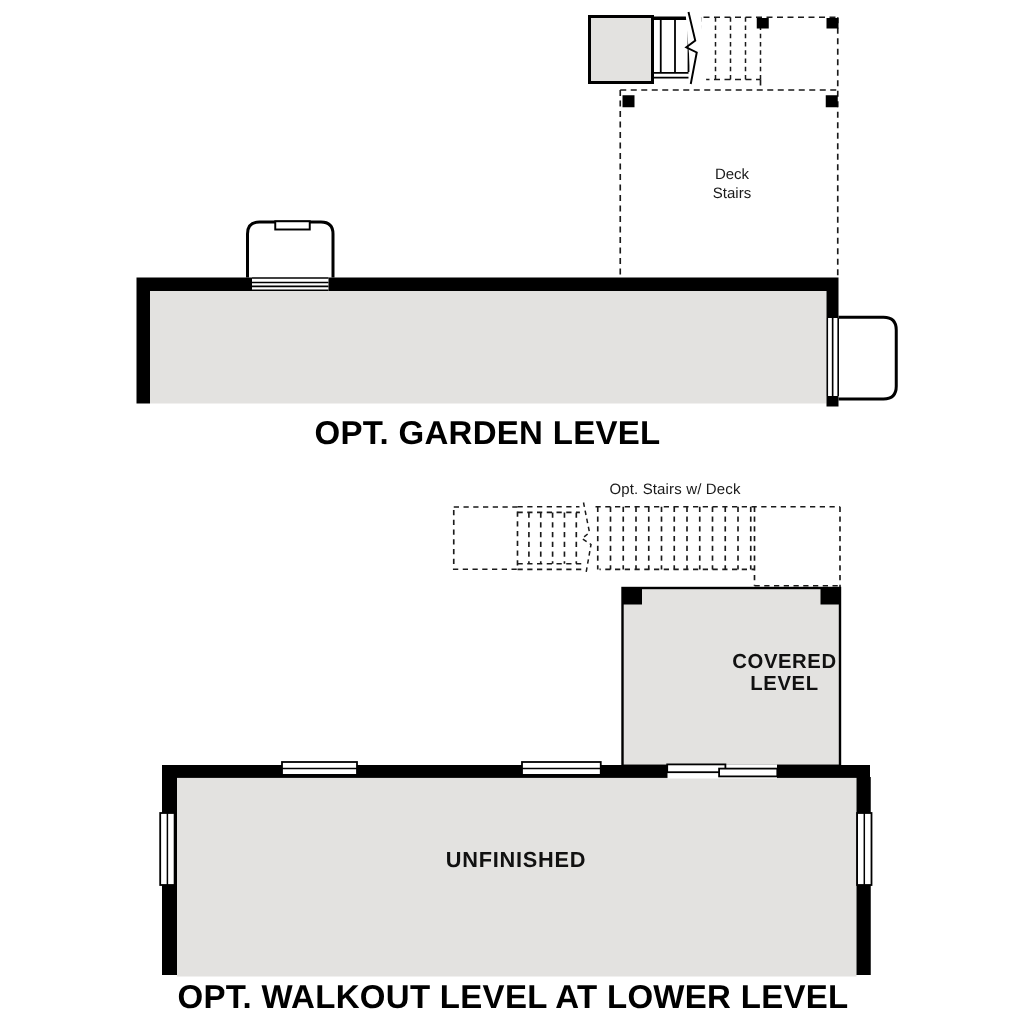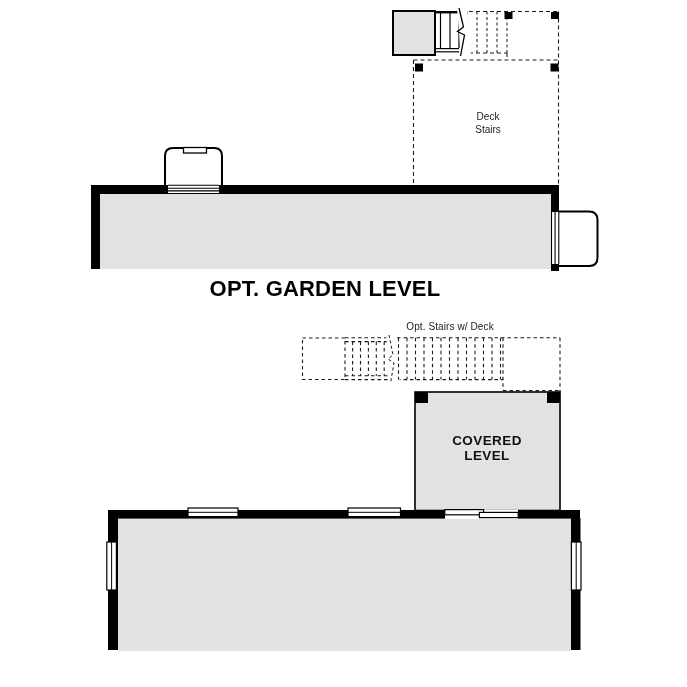--- a/index.html
+++ b/index.html
@@ -8,21 +8,21 @@
     width:687px;height:687px;
     background:#ffffff;
     font-family:"Liberation Sans", sans-serif;
     overflow:hidden;
   }
   .sheet svg{position:absolute;left:0;top:0;}
   .txt{position:absolute;transform:translateX(-50%);text-align:center;white-space:nowrap;}
   .note{font-size:10px;line-height:13px;color:#1a1a1a;}
   .plan-title{font-weight:bold;font-size:22px;letter-spacing:.2px;color:#000;}
   .room-label{font-weight:bold;font-size:14.5px;line-height:18px;letter-spacing:.5px;color:#111;}
-  .patio-label{font-weight:bold;font-size:13.5px;line-height:14.5px;letter-spacing:.4px;color:#111;}
+  .patio-label{font-weight:bold;font-size:13.5px;line-height:14.5px;letter-spacing:.4px;color:#111;margin-left:36px;}
   .stairs-note{font-size:10px;color:#1a1a1a;letter-spacing:.1px;}
 </style>
 </head>
 <body>
 
 <div class="sheet">
 
 <svg width="687" height="687" viewBox="0 0 687 687">
 
   <g>
@@ -178,16 +178,18 @@
 <div class="txt plan-title" style="left:325px;top:276px;">OPT. GARDEN LEVEL</div>
 
 <div class="txt stairs-note" style="left:431px;top:321px;margin-left:19px;">Opt. Stairs w/ Deck</div>
 
 <div class="txt patio-label" style="left:487px;top:434px;">
   <div>COVERED</div>
   <div>LEVEL</div>
 </div>
 
 <div class="txt room-label" style="left:344px;top:565px;">
+  <div>UNFINISHED</div>
 </div>
 
+<div class="txt plan-title" style="left:342px;top:652px;">OPT. WALKOUT LEVEL AT LOWER LEVEL</div>
 
 </div>
 
 </body></html>

